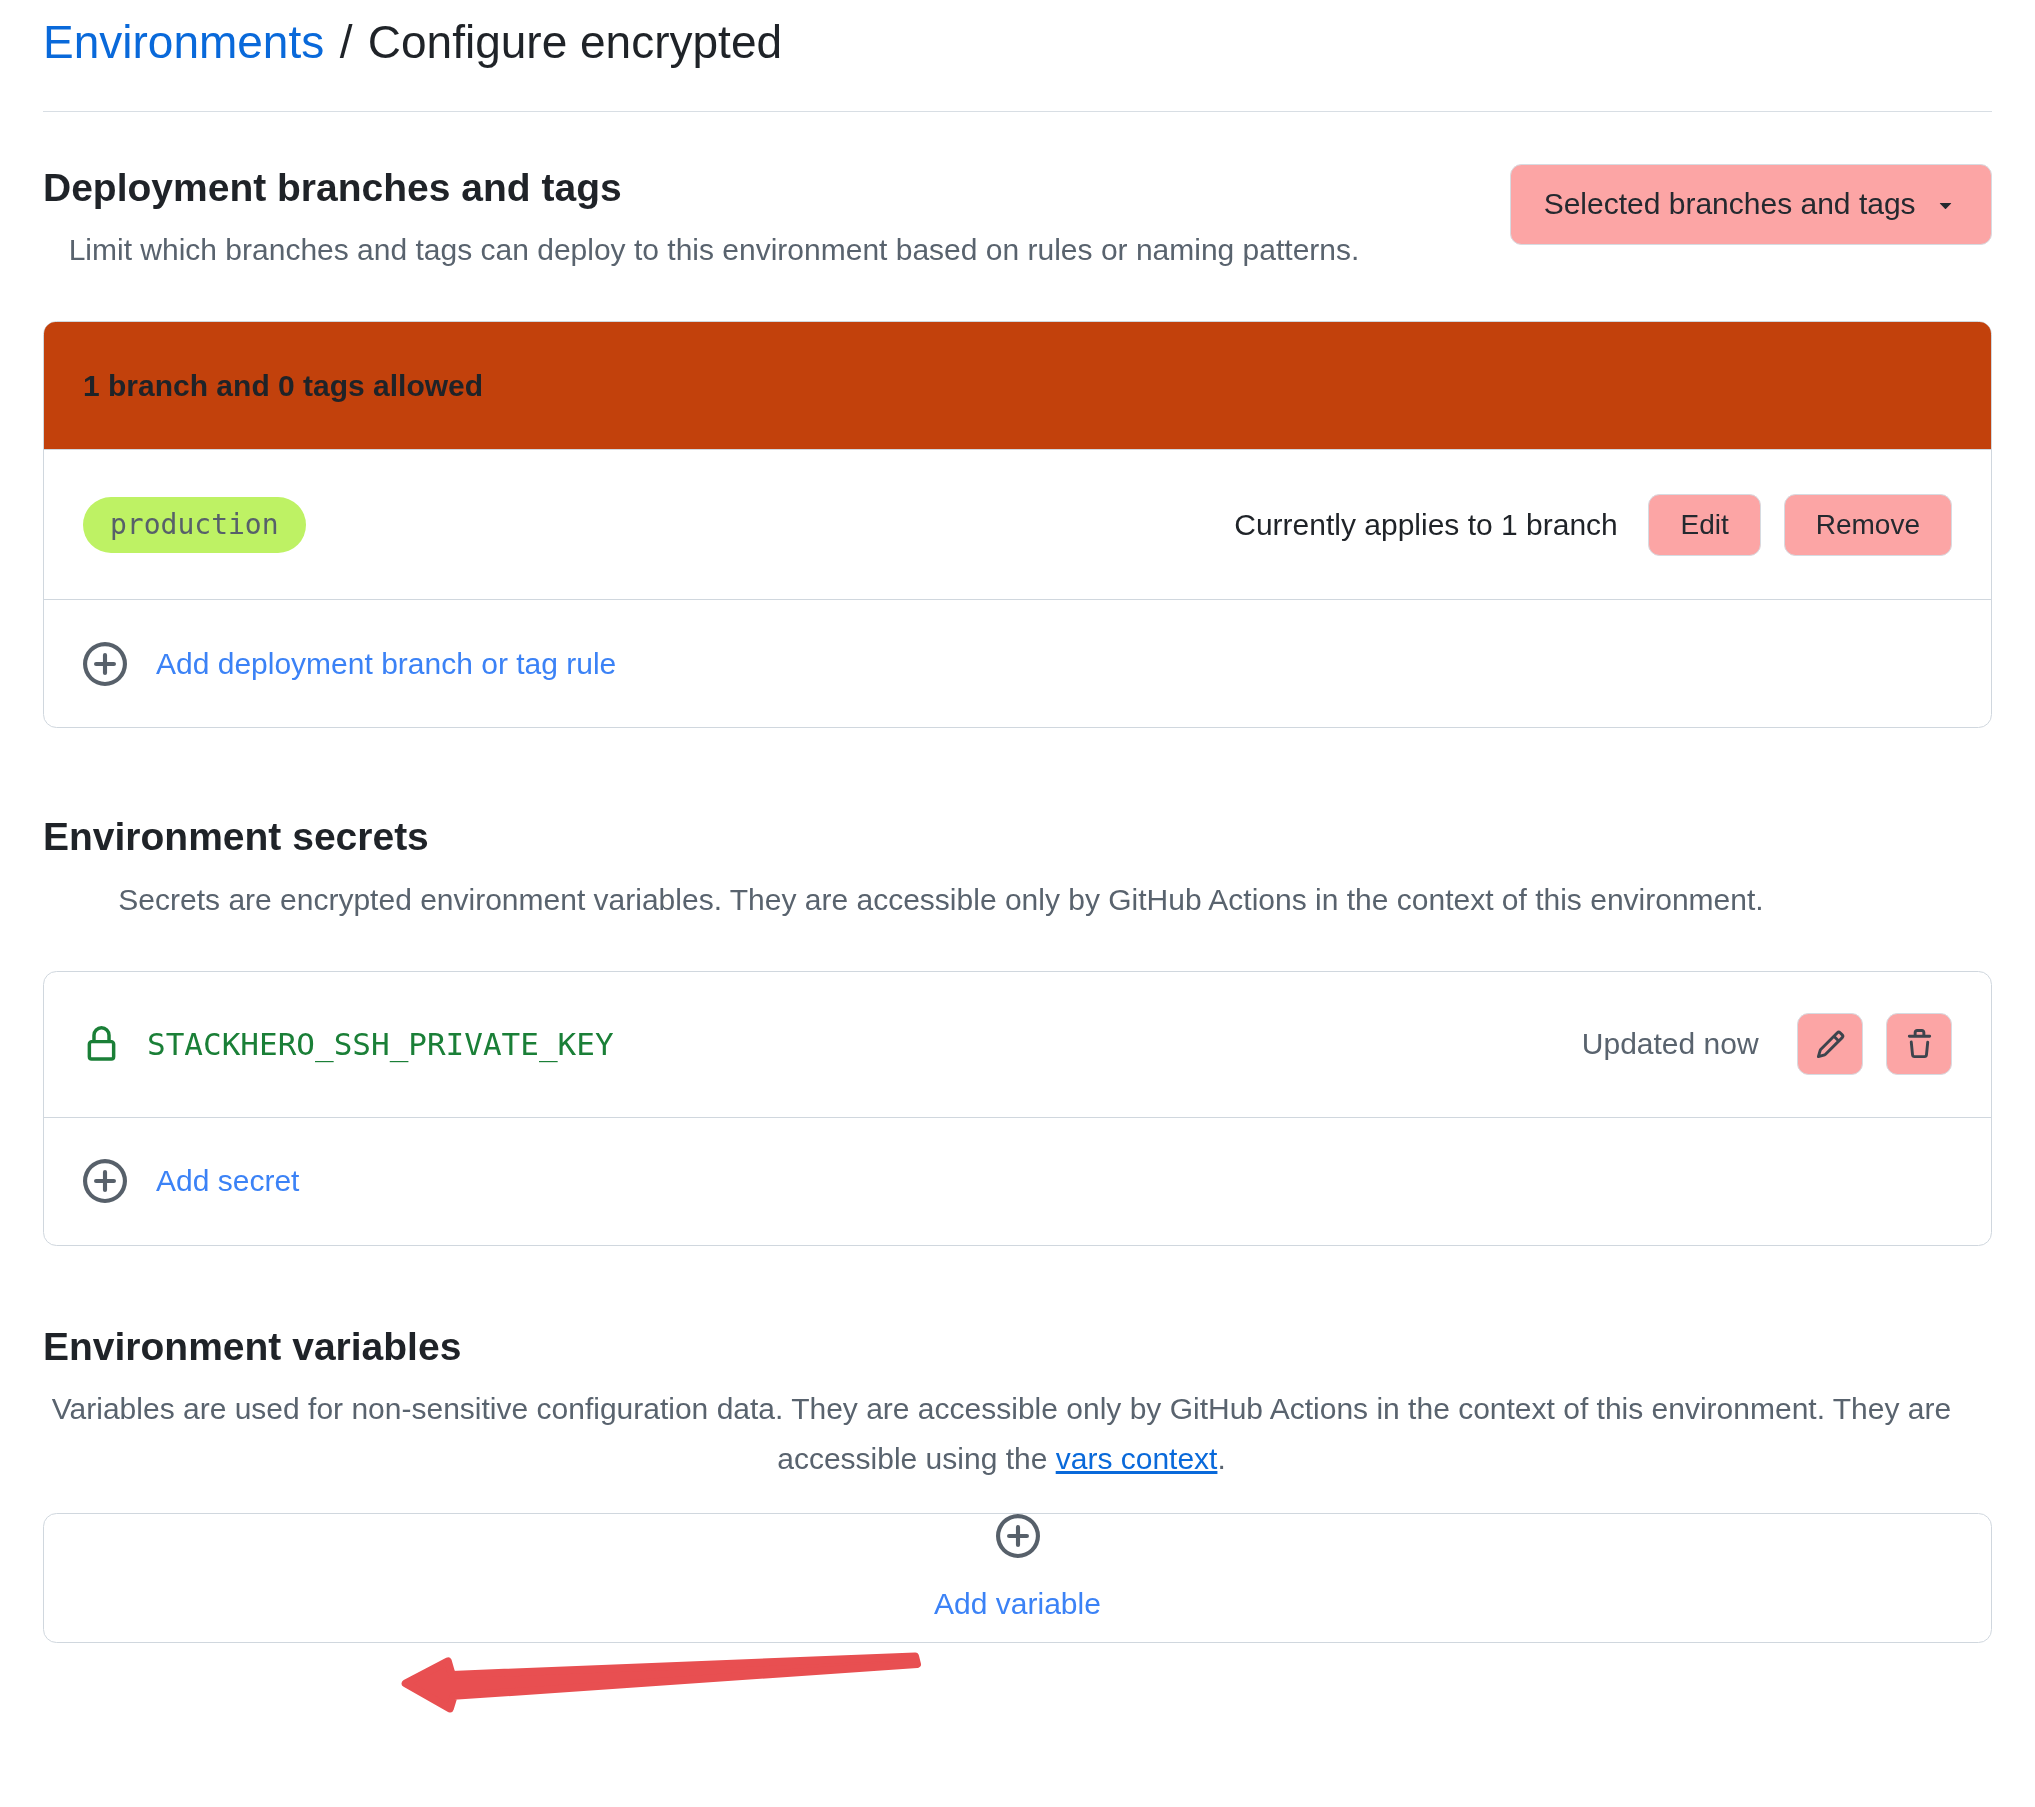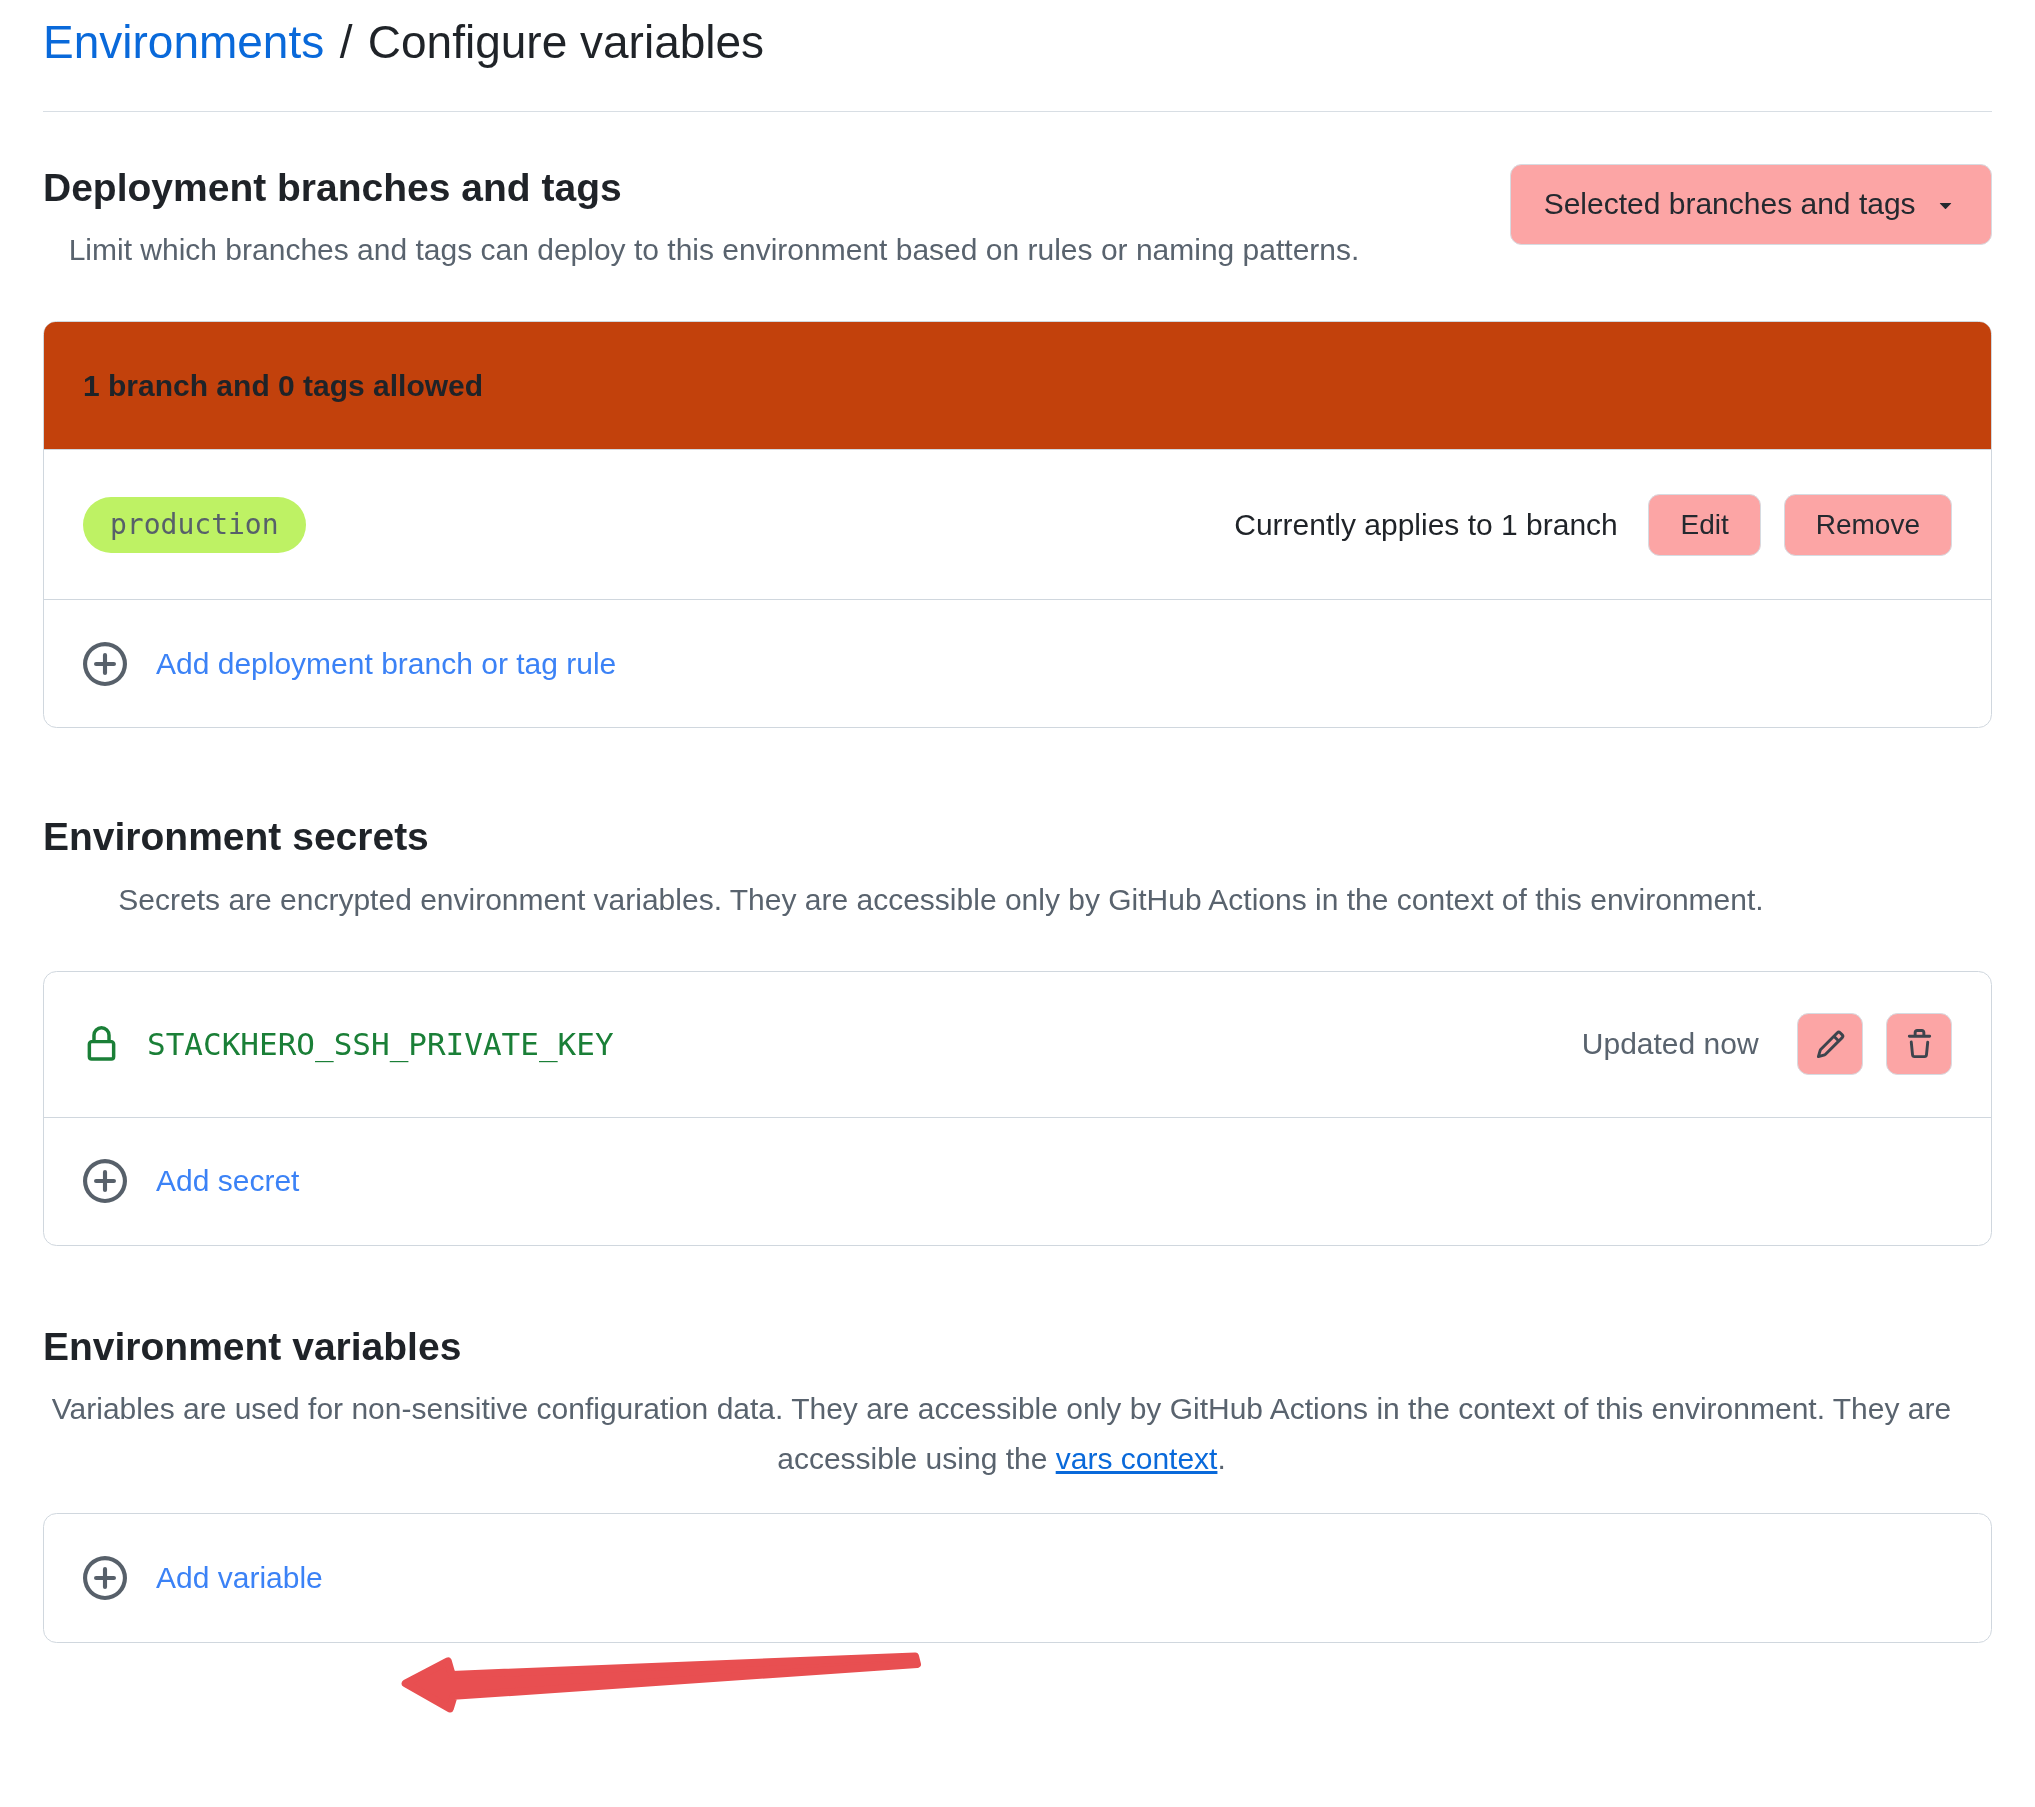--- a/index.html
+++ b/index.html
@@ -57,40 +57,40 @@
     font-family:"DejaVu Sans Mono", monospace;
     font-size:28px; color:#57606a; background:#bef264;
     padding:11.6px 27px; border-radius:42px;
   }
 
   .add-row {
     display:flex; align-items:center; gap:29px; padding:0 39px; height:128px;
     width:100%; background:transparent; border:none; border-top:1.9px solid #d0d7de;
     font-family:inherit; font-size:30px; color:#3b82f6; cursor:pointer; text-align:left;
   }
-  .add-row.first { border-top:none; }
+  .add-row.first { border-top:none;flex-direction:column; }
   .box > .add-row:last-child { border-radius:0 0 11.6px 11.6px; }
 
   .secret-row { height:145px; }
   .secret-left { display:flex; align-items:center; gap:27px; }
   .secret-name { font-family:"DejaVu Sans Mono", monospace; font-size:31px; color:#1a7f37; }
   .updated-text { font-size:30px; color:#59636e; margin-right:15.4px; }
 
   .icon { display:inline-flex; flex:none; }
 
   
   .annotation-arrow { position:absolute; left:0; top:0; pointer-events:none; }
 </style>
 </head>
 <body>
 
 <div class="page">
 
   <h1 class="page-title">
-    <a href="#">Environments</a><span class="sep">/</span><span>Configure variables</span>
+    <a href="#">Environments</a><span class="sep">/</span><span>Configure encrypted</span>
   </h1>
 
   <hr class="rule">
 
   <div class="section-head">
     <div class="section-texts">
       <h3 class="section-title">Deployment branches and tags</h3>
       <p class="section-desc desc-w1">Limit which branches and tags can deploy to this environment based on rules or naming patterns.</p>
     </div>
     <button class="btn btn-dropdown">

